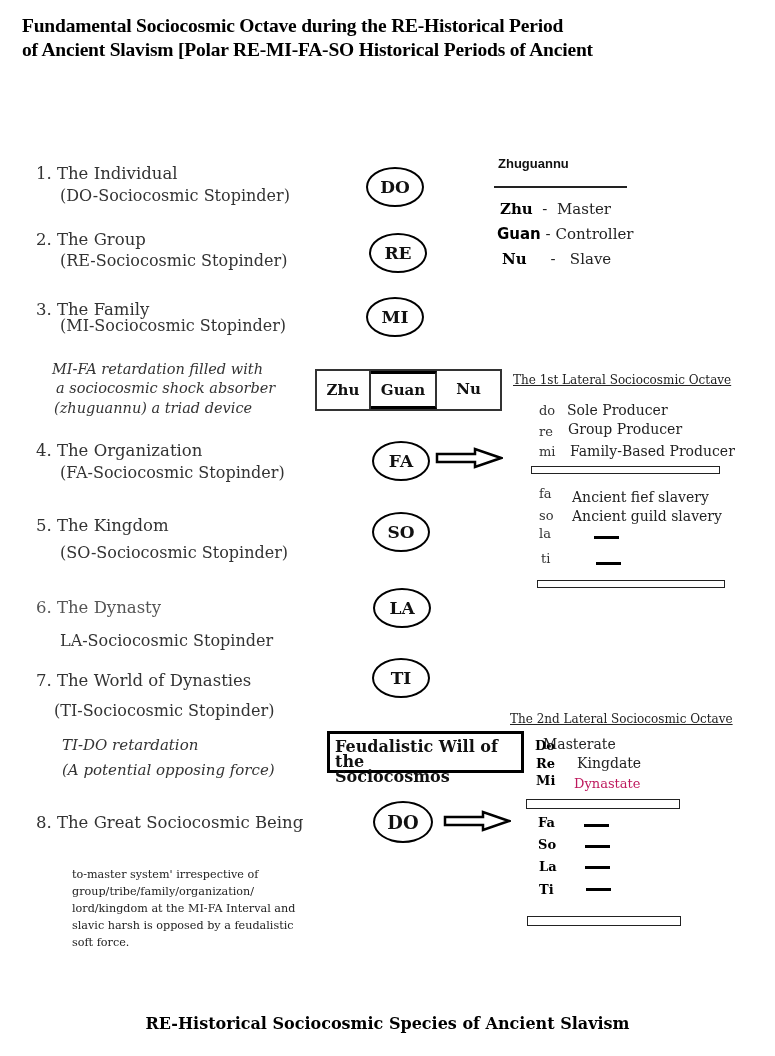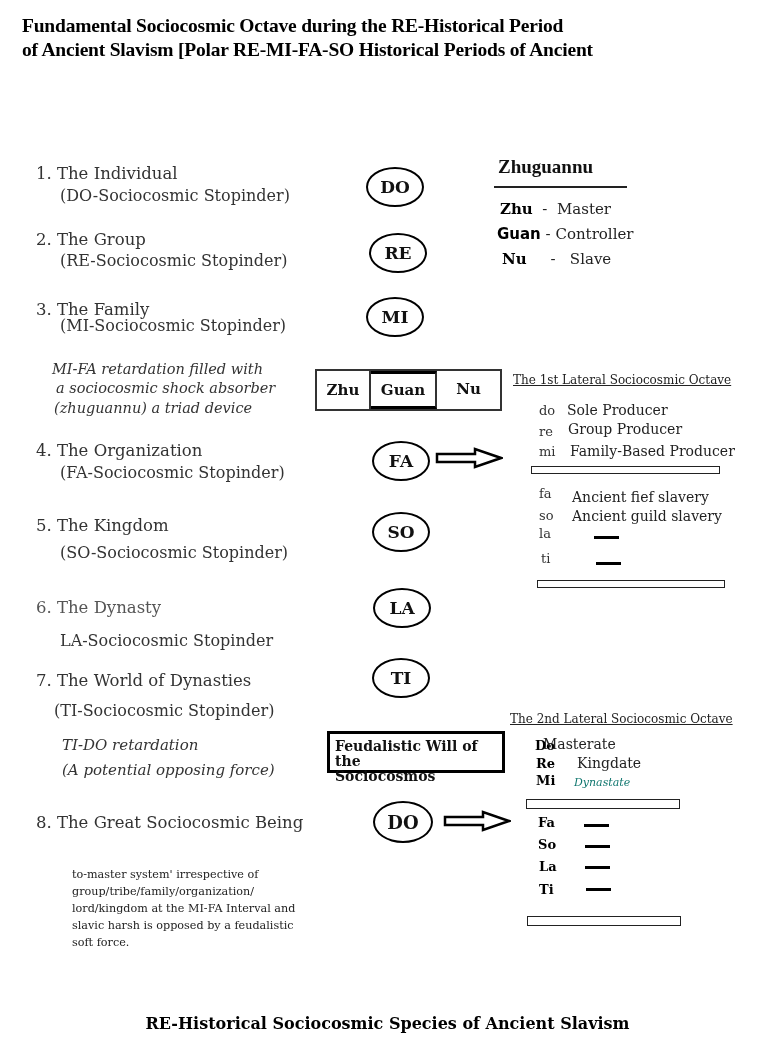--- a/index.html
+++ b/index.html
@@ -10,33 +10,33 @@
   .title .sub { font-size:17px; margin-left:10px; }
   .stop-name { font-family:"DejaVu Serif", serif; font-size:16.5px; line-height:22px; color:#333; white-space:nowrap; }
   .stop-sub { font-family:"DejaVu Serif", serif; font-size:16px; line-height:22px; color:#333; white-space:nowrap; }
   .note { font-family:"DejaVu Serif", serif; font-style:italic; font-size:14.5px; line-height:20px; color:#333; white-space:nowrap; }
   .ell { position:absolute; width:58px; height:40px; border:2.5px solid #000; border-radius:50%; box-sizing:border-box; display:flex; align-items:center; justify-content:center; font-family:"DejaVu Serif", serif; font-weight:bold; font-size:17px; color:#111; }
   .zbox { left:315px; top:369px; width:187px; height:42px; border:2px solid #333; box-sizing:border-box; display:flex; }
   .zbox .cell { display:flex; align-items:center; justify-content:center; font-family:"DejaVu Serif", serif; font-weight:bold; font-size:15px; color:#111; box-sizing:border-box; }
   .zbox .c1 { width:54px; border-right:2px solid #333; }
   .zbox .c2 { width:66px; border-right:2px solid #333; border-top:3px solid #000; border-bottom:3px solid #000; }
   .zbox .c3 { flex:1; align-items:flex-start; padding-top:9px; }
-  .zlegend-title { left:498px; top:156px; font-family:Liberation Serif, serif; font-weight:bold; font-size:19px; color:#111; }
+  .zlegend-title { left:498px; top:156px; font-family:Liberation Sans, sans-serif; font-weight:bold; font-size:13px; color:#111; }
   .zlegend-rule { left:494px; top:186px; width:133px; height:1.5px; background:#222; }
   .zrow { font-size:15px; line-height:20px; color:#222; white-space:nowrap; font-family:"DejaVu Serif", serif; }
   .zrow b { font-weight:bold; color:#000; }
   .zrow .sans { font-family:"DejaVu Sans", sans-serif; }
   .oct-title { font-family:"DejaVu Serif", serif; font-size:12px; text-decoration:underline; color:#222; white-space:nowrap; }
   .oct-key { font-family:"DejaVu Serif", serif; font-size:13px; color:#333; }
   .oct-val { font-family:"DejaVu Serif", serif; font-size:14px; color:#222; white-space:nowrap; }
   .oct-key2 { font-family:"DejaVu Serif", serif; font-weight:bold; font-size:13px; color:#000; }
   .bar { height:8px; border:1.5px solid #222; box-sizing:border-box; background:#fff; }
   .dash { height:3px; background:#000; width:25px; }
   .arrow { position:absolute; }
-  .willbox { left:327px; top:731px; width:178px; height:42px; border:3px solid #000; box-sizing:border-box; padding:5px 5px; font-family:"DejaVu Serif", serif; font-weight:bold; font-size:14px; line-height:15px; color:#111; }
+  .willbox { left:327px; top:731px; width:197px; height:42px; border:3px solid #000; box-sizing:border-box; padding:5px 5px; font-family:"DejaVu Serif", serif; font-weight:bold; font-size:16px; line-height:15px; color:#111; }
   .desc { left:72px; top:866px; width:290px; font-family:"DejaVu Serif", serif; font-size:11.2px; line-height:17px; color:#222; }
   .desc span { display:block; white-space:nowrap; }
   .footer { left:0; width:775px; top:1014px; text-align:center; font-family:"DejaVu Serif", serif; font-weight:bold; font-size:16px; color:#000; }
 </style>
 </head>
 <body>
 
 <div class="abs title">
   <span class="l">Fundamental Sociocosmic Octave during the RE-Historical Period</span>
   <span class="l">of Ancient Slavism  [Polar RE-MI-FA-SO Historical Periods of Ancient</span>
@@ -120,21 +120,21 @@
 <svg class="arrow" style="left:443px;top:810px;" width="68" height="22" viewBox="0 0 68 22">
   <path d="M2 7 H40 V2 L66 11 L40 20 V15 H2 Z" fill="#fff" stroke="#000" stroke-width="2.5" stroke-linejoin="miter"></path>
 </svg>
 
 <div class="abs oct-title" style="left:510px;top:712px;">The 2nd Lateral Sociocosmic Octave</div>
 <div class="abs oct-key2" style="left:535px;top:738px;">Do</div>
 <div class="abs oct-val" style="left:543px;top:736px;">Masterate</div>
 <div class="abs oct-key2" style="left:536px;top:756px;">Re</div>
 <div class="abs oct-val" style="left:577px;top:755px;">Kingdate</div>
 <div class="abs oct-key2" style="left:536px;top:773px;">Mi</div>
-<div class="abs oct-val" style="left:574px;top:776px;color:#0f766e;font-size:11px;font-style:italic;">Dynastate</div>
+<div class="abs oct-val" style="left:574px;top:776px;color:#be185d;font-size:13px;">Dynastate</div>
 <div class="abs bar" style="left:526px;top:799px;width:154px;height:10px;"></div>
 <div class="abs oct-key2" style="left:538px;top:815px;">Fa</div>
 <div class="abs dash" style="left:584px;top:824px;"></div>
 <div class="abs oct-key2" style="left:538px;top:837px;">So</div>
 <div class="abs dash" style="left:585px;top:845px;"></div>
 <div class="abs oct-key2" style="left:539px;top:859px;">La</div>
 <div class="abs dash" style="left:585px;top:866px;"></div>
 <div class="abs oct-key2" style="left:539px;top:882px;">Ti</div>
 <div class="abs dash" style="left:586px;top:888px;"></div>
 <div class="abs bar" style="left:527px;top:916px;width:154px;height:10px;"></div>

